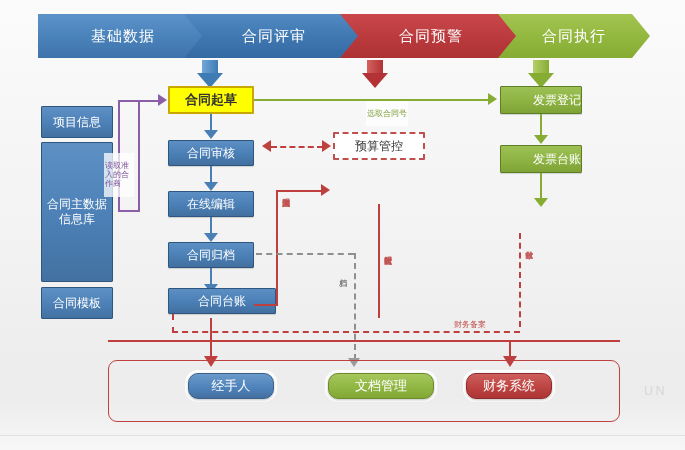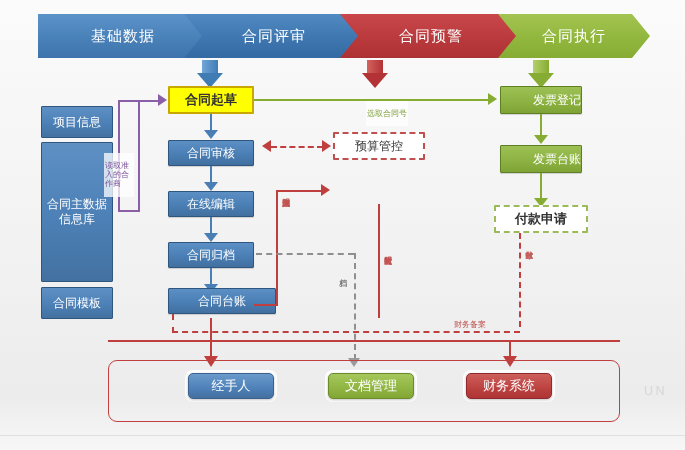--- a/index.html
+++ b/index.html
@@ -82,21 +82,21 @@
     background:#ffffff;border:2px dashed #c0504d;color:#333333;font-size:12px;
   }
   .node-dash-green{
     background:#ffffff;border:2px dashed #9bbb59;color:#333333;
     font-size:13px;font-weight:bold;
   }
 
   
   .pill{
     display:flex;align-items:center;justify-content:center;
-    border-radius:5px;font-size:13px;color:#ffffff;
+    border-radius:10px;font-size:13px;color:#ffffff;
     box-shadow:0 1px 3px rgba(0,0,0,.25), 0 0 0 3px #ffffff;
   }
   .pill-blue{background:linear-gradient(180deg,#6b9acb 0%,#4d81b8 60%,#456f9f 100%);border:1px solid #3a628d;}
   .pill-green{background:linear-gradient(180deg,#a6c75c 0%,#8fb542 60%,#82a634 100%);border:1px solid #6b8a2a;}
   .pill-red{background:linear-gradient(180deg,#cd5f5c 0%,#bc4240 60%,#ae3435 100%);border:1px solid #8e2a2c;}
   .bottom-frame{border:1.6px solid #c0403f;border-radius:9px;background:transparent;}
 
   
   .ln{position:absolute;}
   .vline-blue{background:#4a7fb5;width:2px;}
@@ -252,23 +252,20 @@
   <div class="ln vline-green abs" style="left:540px;top:114px;height:22px;"></div>
   <div class="arw arw-d-green abs" style="left:534px;top:135px;"></div>
 
   <div class="node node-green abs" style="left:500px;top:145px;width:82px;height:28px;">
     <span>发票台账</span>
   </div>
 
   <div class="ln vline-green abs" style="left:540px;top:173px;height:26px;"></div>
   <div class="arw arw-d-green abs" style="left:534px;top:198px;"></div>
 
-  <div class="node node-dash-green abs" style="left:494px;top:205px;width:94px;height:28px;">
-    <span>付款申请</span>
-  </div>
 
   <div class="ln dash-v-red abs" style="left:519px;top:233px;height:94px;"></div>
   <div class="lbl abs vlbl" style="left:524px;top:245px;height:72px;">付款审批</div>
 
   <div class="lbl abs" style="left:454px;top:320px;">财务备案</div>
 
   <div class="ln dash-h-red abs" style="left:172px;top:331px;width:348px;"></div>
   <div class="ln dash-v-red abs" style="left:172px;top:314px;height:19px;"></div>
 
   <div class="ln line-red abs" style="left:108px;top:340px;width:512px;height:2px;"></div>
@@ -277,21 +274,21 @@
   <div class="ln line-red abs" style="left:210px;top:340px;width:2px;height:18px;"></div>
 
   <div class="ln line-red abs" style="left:509px;top:340px;width:2px;height:18px;"></div>
   <div class="arw arw-d-red abs" style="left:503px;top:356px;"></div>
 
   <div class="bottom-frame abs" style="left:108px;top:360px;width:512px;height:62px;"></div>
 
   <div class="pill pill-blue abs" style="left:188px;top:373px;width:86px;height:26px;">
     <span>经手人</span>
   </div>
-  <div class="pill pill-green abs" style="left:328px;top:373px;width:86px;height:26px;">
+  <div class="pill pill-green abs" style="left:328px;top:373px;width:106px;height:26px;">
     <span>文档管理</span>
   </div>
   <div class="pill pill-red abs" style="left:466px;top:373px;width:86px;height:26px;">
     <span>财务系统</span>
   </div>
 
   <div class="wm">UN</div>
 </div>
 
 </body></html>

